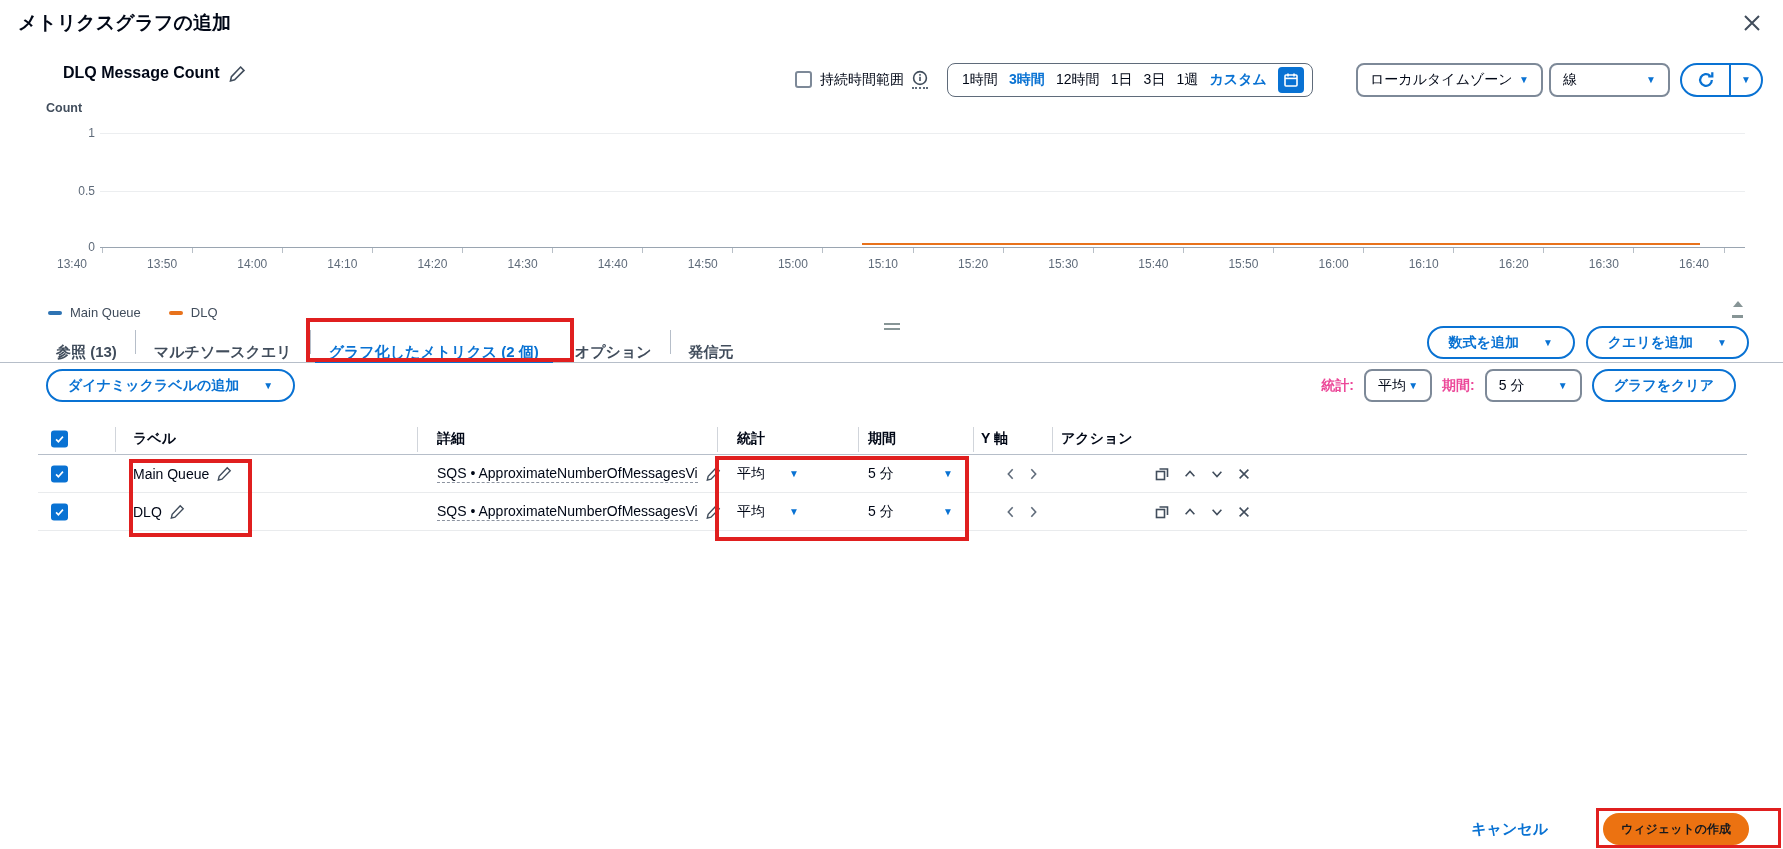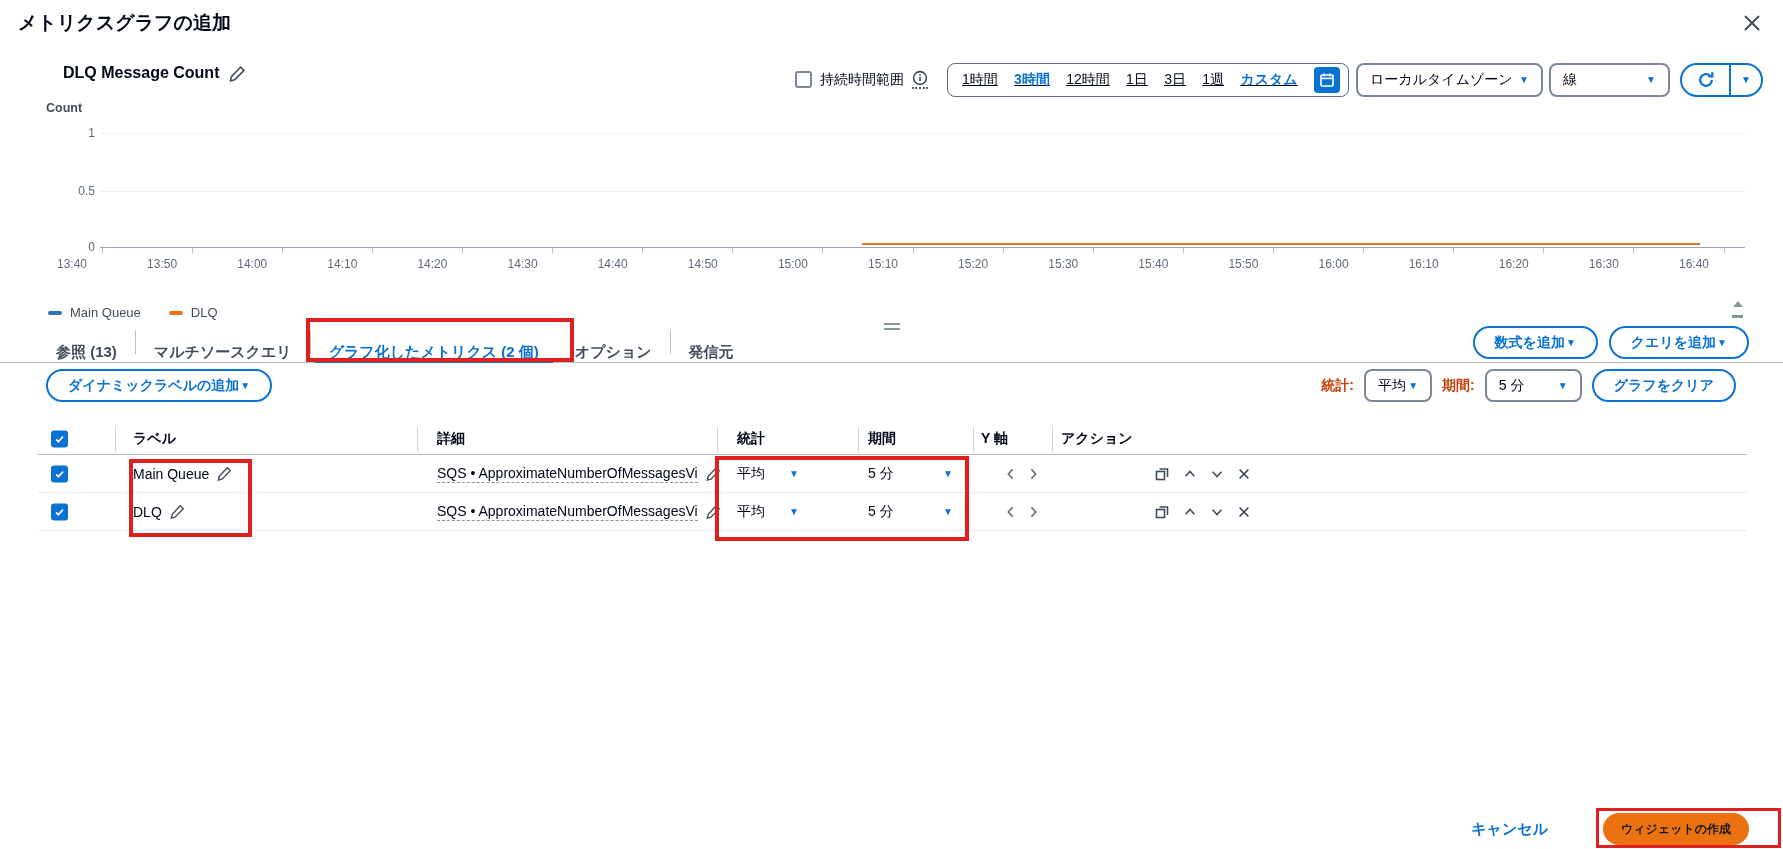--- a/index.html
+++ b/index.html
@@ -14,22 +14,22 @@
   .close-btn { left:1740px; top:11px; width:24px; height:24px; cursor:pointer; }
 
   
   .graph-title { left:63px; top:64px; font-size:16px; font-weight:bold; display:flex; align-items:center; gap:10px; }
   .edit-ic { display:inline-flex; }
 
   .duration-group { left:795px; top:70px; display:flex; align-items:center; gap:8px; font-size:14px; color:#000716; }
   .cbx-empty { width:17px; height:17px; border:2px solid #7d8998; border-radius:3px; background:#fff; }
   .info-wrap { border-bottom:2px dotted #5f6b7a; padding-bottom:1px; display:inline-flex; }
 
-  .segmented { left:947px; top:63px; width:402px; height:34px; border:1px solid #5f6b7a; border-radius:8px;
-               display:flex; align-items:center; justify-content:space-between; padding:0 8px 0 14px; font-size:14px;text-decoration:underline; }
+  .segmented { left:947px; top:63px; width:366px; height:34px; border:1px solid #5f6b7a; border-radius:8px;
+               display:flex; align-items:center; justify-content:space-between; padding:0 8px 0 14px; font-size:14px; }
   .seg-item { color:#000716; cursor:pointer; }
   .seg-item.selected { color:#0972d3; font-weight:bold; }
   .seg-item.link { color:#0972d3; font-weight:bold; }
   .cal-btn { width:26px; height:26px; background:#0972d3; border-radius:4px; display:flex; align-items:center; justify-content:center; cursor:pointer; }
 
   .select { display:flex; align-items:center; justify-content:space-between; height:34px; border:2px solid #7d8998;
             border-radius:8px; padding:0 12px; font-size:14px; color:#000716; background:#fff; cursor:pointer; }
   .sel-timezone { left:1356px; top:63px; width:187px; }
   .sel-style { left:1549px; top:63px; width:121px; }
   .caret { color:#0972d3; font-size:10px; line-height:1; }
@@ -63,28 +63,28 @@
   .scroll-up { left:1732px; top:295px; width:12px; height:10px; cursor:pointer; }
   .scroll-thumb { left:1732px; top:315px; width:11px; height:3px; background:#879596; }
 
   
   .tabbar { left:0; top:322px; width:1783px; height:41px; border-bottom:1px solid #b6bec9; display:flex; align-items:flex-end; padding-left:38px; }
   .tab { display:flex; align-items:center; padding:0 18px; font-size:15px; font-weight:bold; color:#414d5c; cursor:pointer; position:relative; }
   .tab.active { color:#0972d3; }
   .tab.active::after { content:""; position:absolute; left:4px; right:4px; bottom:-1px; height:3px; background:#0972d3; }
   .tab-divider { width:1px; height:24px; background:#b6bec9; align-self:center; }
 
-  .pill-btn { display:inline-flex; align-items:center; justify-content:center; gap:1px; height:33px; padding:0 20px;
+  .pill-btn { display:inline-flex; align-items:center; justify-content:center; gap:24px; height:33px; padding:0 20px;
               border:2px solid #0972d3; border-radius:17px; color:#0972d3; font-weight:bold; font-size:14px; background:#fff; cursor:pointer; white-space:nowrap; }
   .top-actions { left:auto; right:34px; top:326px; display:flex; gap:11px; }
 
   
   .dyn-btn { left:46px; top:369px; }
   .stat-toolbar { right:47px; top:369px; display:flex; align-items:center; gap:10px; font-size:14px; }
-  .tl-label { font-weight:bold; color:#c2410c; }
+  .tl-label { font-weight:bold; color:#ec4899; }
   .sel-stat { width:68px; height:33px; }
   .sel-period { width:97px; height:33px; }
 
   
   .mtable { left:38px; top:424px; width:1709px; }
   .thead { position:relative; height:31px; border-bottom:1px solid #b6bec9; font-weight:bold; font-size:14px; }
   .trow { position:relative; height:38px; border-bottom:1px solid #e9ebed; font-size:14px; }
   .cell { position:absolute; top:50%; transform:translateY(-50%); white-space:nowrap; }
   .hdiv { position:absolute; top:3px; width:1px; height:25px; background:#d1d5db; }
   .cbx-checked { width:17px; height:17px; background:#0972d3; border-radius:3px; display:flex; align-items:center; justify-content:center; cursor:pointer; }

